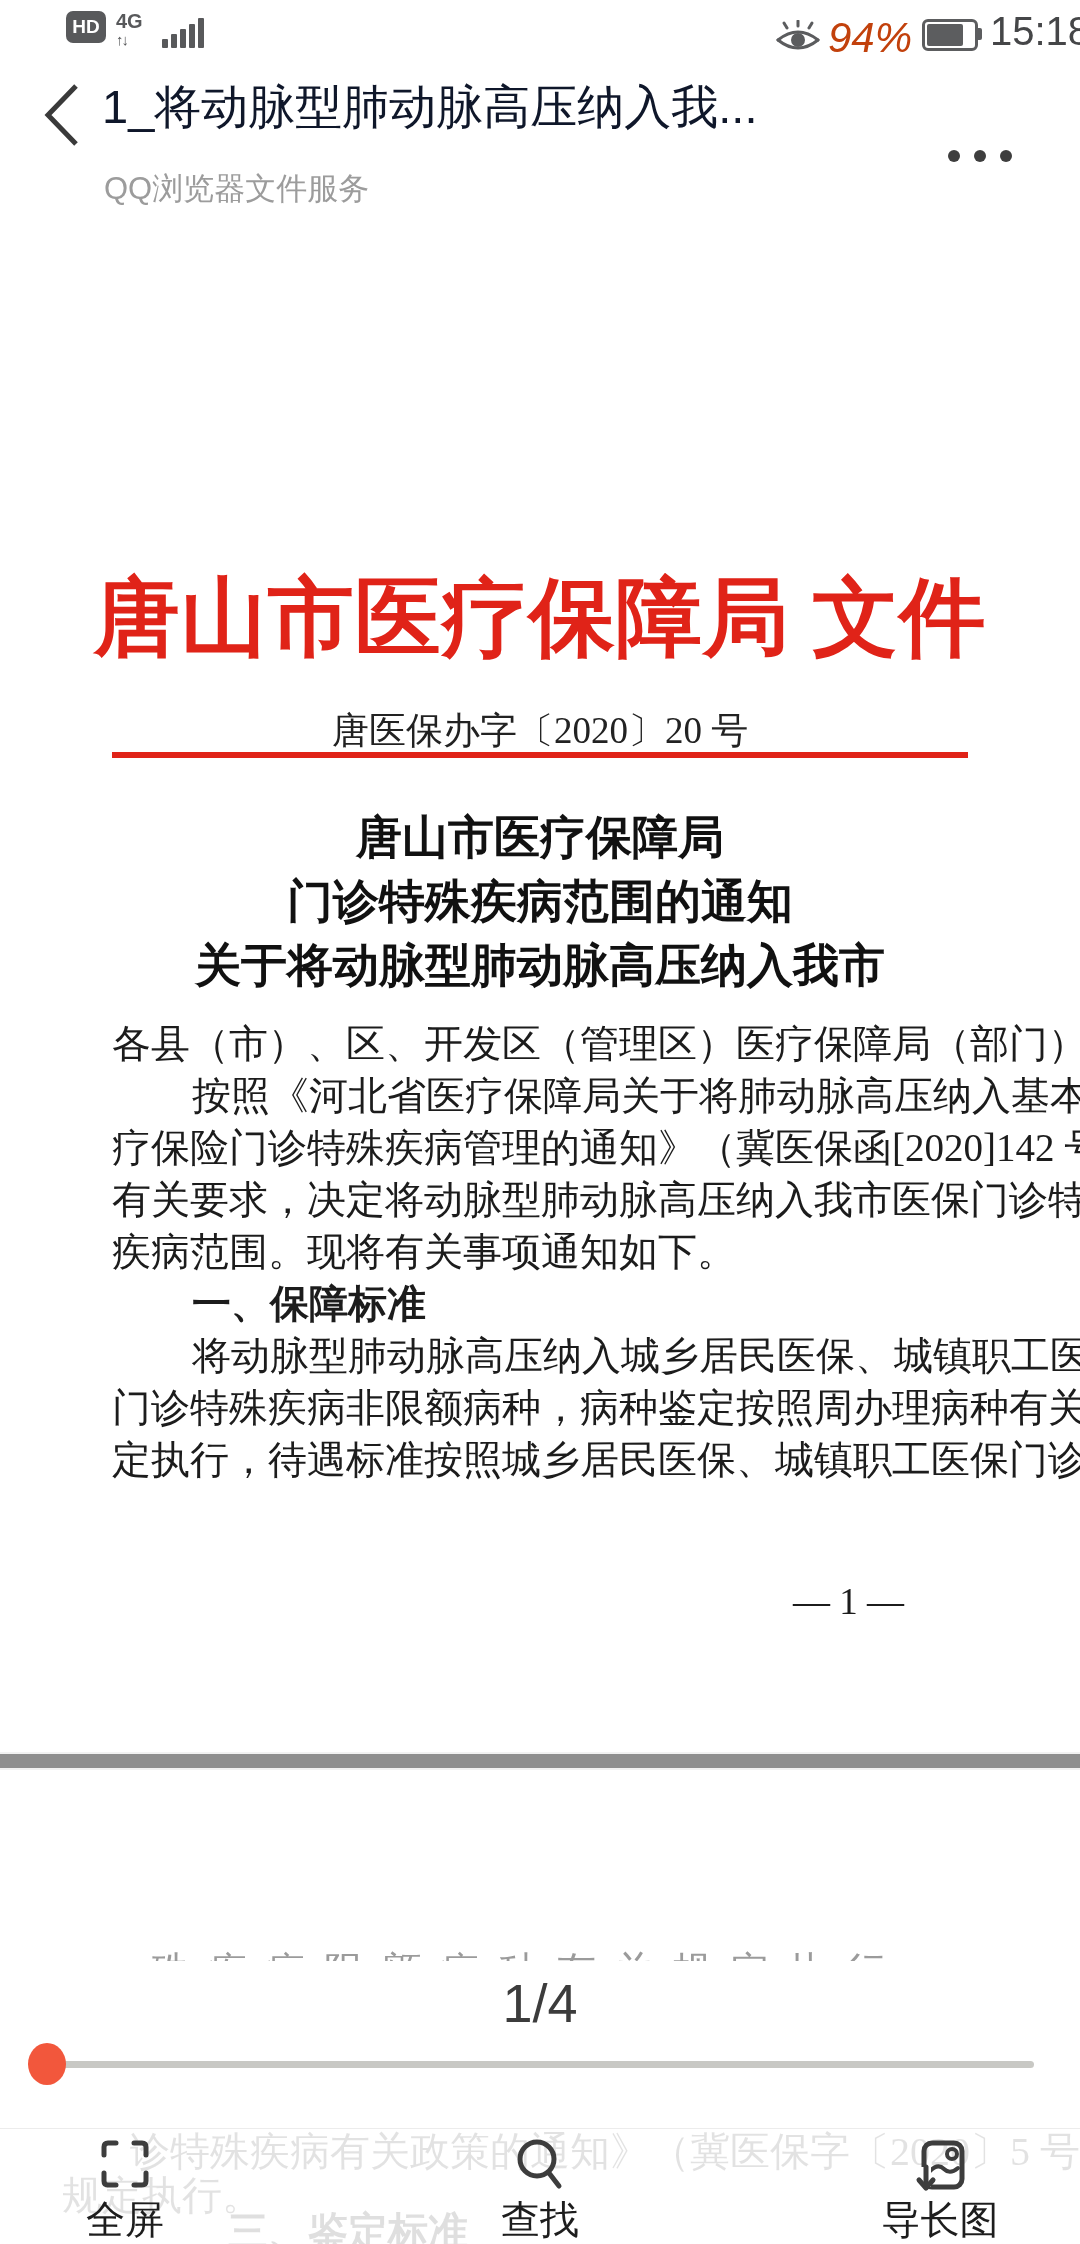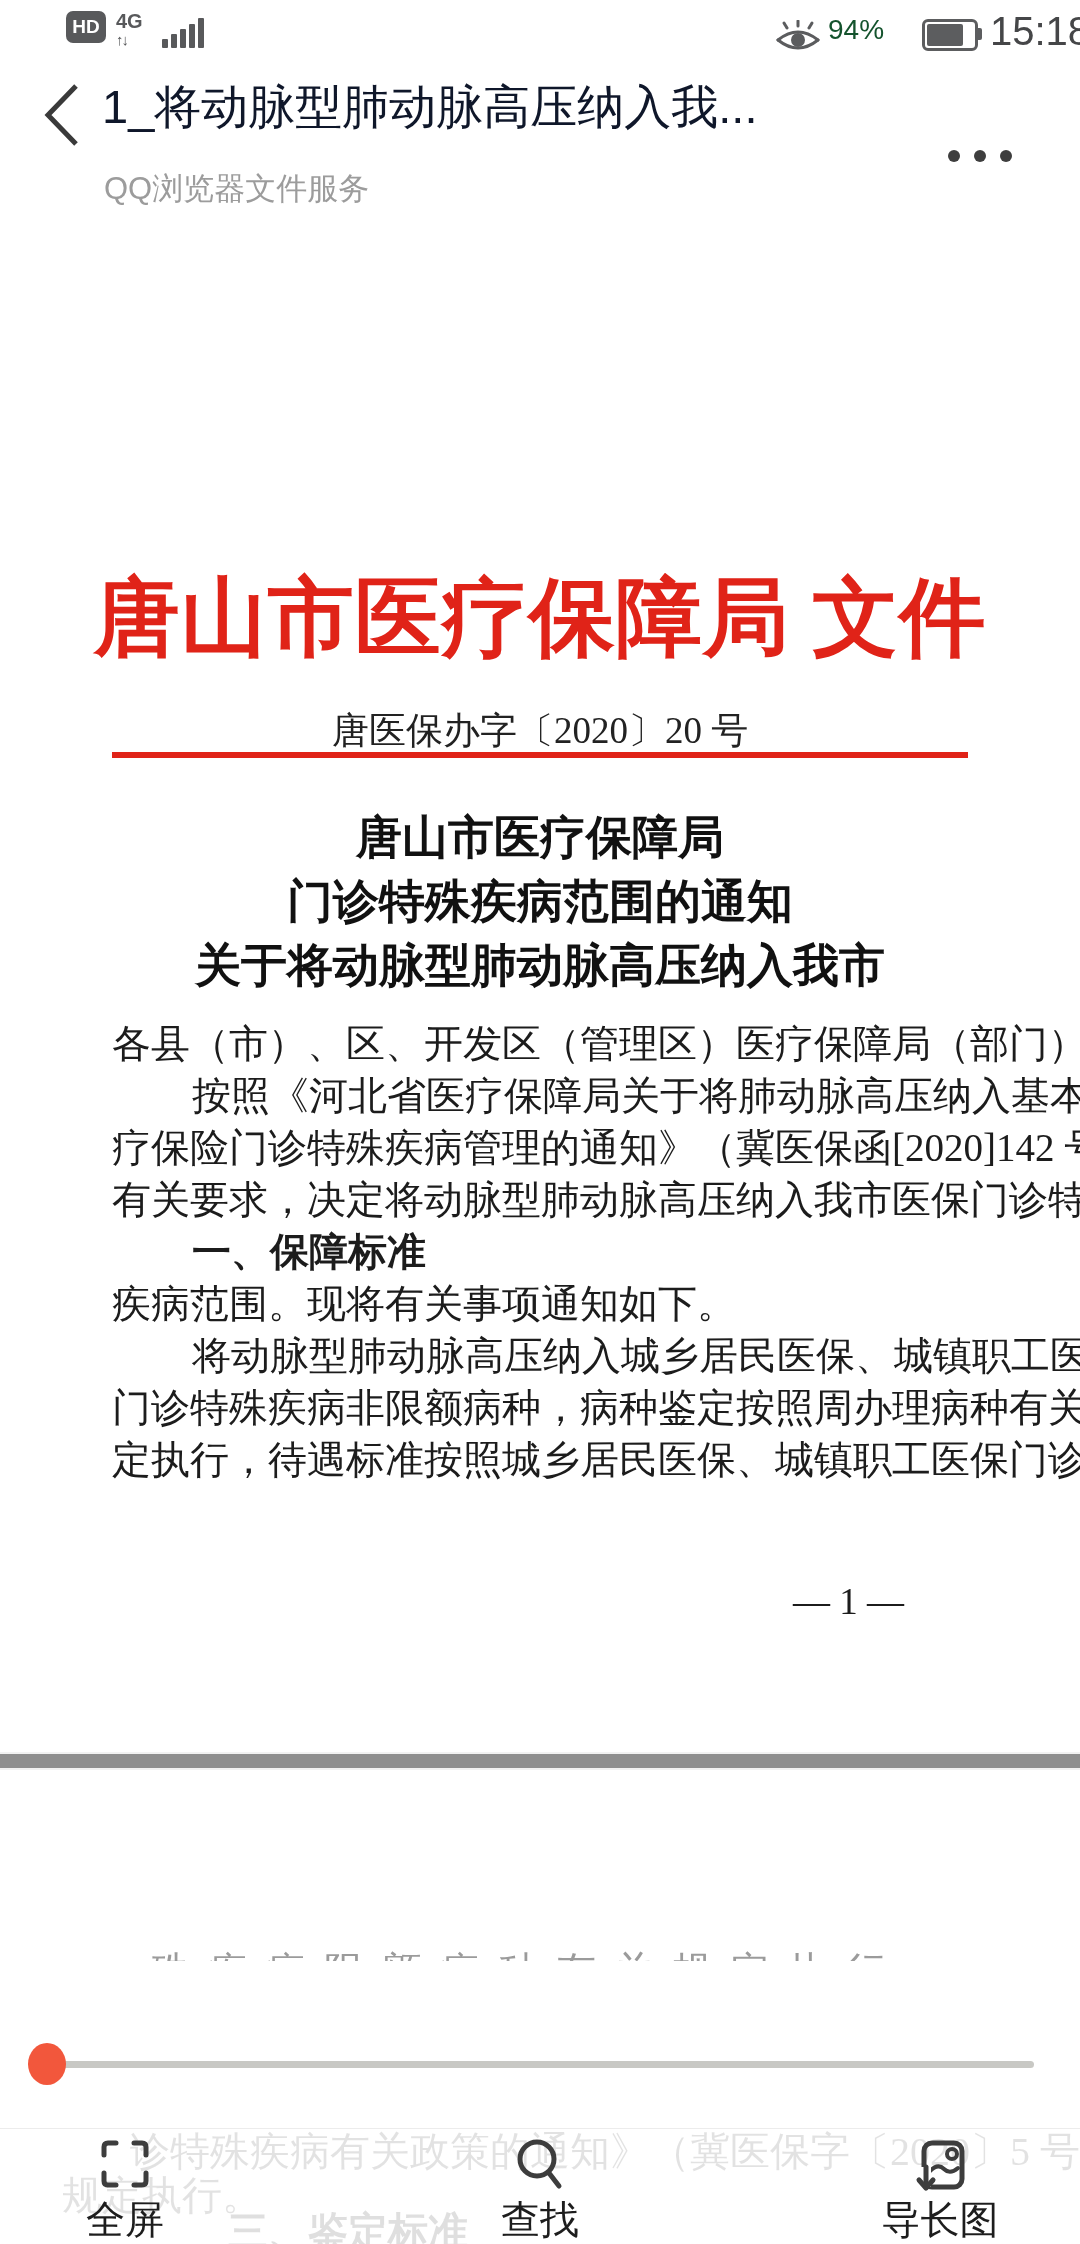--- a/index.html
+++ b/index.html
@@ -11,21 +11,21 @@
   .statusbar{position:absolute;left:0;top:0;width:1080px;height:60px;}
   .hd-badge{position:absolute;left:66px;top:11px;width:40px;height:32px;background:#58595b;border-radius:7px;
             color:#fff;font-size:19px;font-weight:bold;display:flex;align-items:center;justify-content:center;}
   .net{position:absolute;left:116px;top:11px;color:#58595b;line-height:1;}
   .net .g4{font-size:20px;font-weight:bold;}
   .net .updown{font-size:15px;letter-spacing:-2px;margin-top:1px;color:#58595b;}
   .sigbars{position:absolute;left:162px;top:18px;width:48px;height:32px;}
   .sigbars span{position:absolute;bottom:2px;width:6px;background:#58595b;border-radius:1px;}
   .sb1{left:0;height:9px;}.sb2{left:9px;height:14px;}.sb3{left:18px;height:19px;}.sb4{left:27px;height:24px;}.sb5{left:36px;height:30px;}
   .eye{position:absolute;left:774px;top:20px;}
-  .battpct{position:absolute;left:828px;top:14px;font-size:28px;color:#14532d;}
+  .battpct{position:absolute;left:828px;top:14px;font-size:42px;color:#c2410c;font-style:italic;}
   .battery{position:absolute;left:922px;top:19px;width:50px;height:26px;border:3px solid #5c5d5f;border-radius:6px;}
   .battery .fill{position:absolute;left:2px;top:2px;bottom:2px;width:36px;background:#5c5d5f;border-radius:2px;}
   .battery .cap{position:absolute;right:-7px;top:6px;width:4px;height:12px;background:#5c5d5f;border-radius:0 2px 2px 0;}
   .clock{position:absolute;left:990px;top:9px;font-size:40px;color:#454648;}
 
   
   .header{position:absolute;left:0;top:60px;width:1080px;height:168px;background:#fff;border-bottom:1px solid #dcdcdc;}
   .back{position:absolute;left:38px;top:20px;width:50px;height:70px;cursor:pointer;}
   .hdr-title{position:absolute;left:102px;top:16px;width:840px;font-size:47px;color:#0f172a;
              white-space:nowrap;overflow:hidden;}
@@ -133,36 +133,37 @@
     <div class="doc-heading">
       <div>唐山市医疗保障局</div>
       <div>门诊特殊疾病范围的通知</div>
       <div>关于将动脉型肺动脉高压纳入我市</div>
     </div>
     <div class="doc-body">
       <div class="ln">各县（市）、区、开发区（管理区）医疗保障局（部门），市</div>
       <div class="ln indent">按照《河北省医疗保障局关于将肺动脉高压纳入基本医</div>
       <div class="ln">疗保险门诊特殊疾病管理的通知》（冀医保函[2020]142 号）</div>
       <div class="ln">有关要求，决定将动脉型肺动脉高压纳入我市医保门诊特殊</div>
+      <div class="ln">疾病范围。现将有关事项通知如下。</div>
       <div class="ln indent bold">一、保障标准</div>
-      <div class="ln">疾病范围。现将有关事项通知如下。</div>
       <div class="ln indent">将动脉型肺动脉高压纳入城乡居民医保、城镇职工医保</div>
       <div class="ln">门诊特殊疾病非限额病种，病种鉴定按照周办理病种有关规</div>
       <div class="ln">定执行，待遇标准按照城乡居民医保、城镇职工医保门诊特</div>
     </div>
     <div class="page-footer">— 1 —</div>
   </div>
 
   <div class="divider"></div>
 
   <div class="ghost-clip serif">殊疾病限额病种有关规定执行</div>
   <div class="ghostA serif">诊特殊疾病有关政策的通知》（冀医保字〔2020〕5 号）</div>
   <div class="ghostB serif">规定执行。</div>
   <div class="ghostC">三、鉴定标准</div>
 
+  <div class="page-indicator">1/4</div>
   <div class="slider">
     <div class="track"></div>
     <div class="dot"></div>
   </div>
 
   <div class="toolbar">
     <div class="tb-item tb-full">
       <span class="tb-icon">
         <svg width="54" height="54" viewBox="0 0 54 54">
           <g fill="none" stroke="#3d3d3d" stroke-width="5" stroke-linecap="round">

